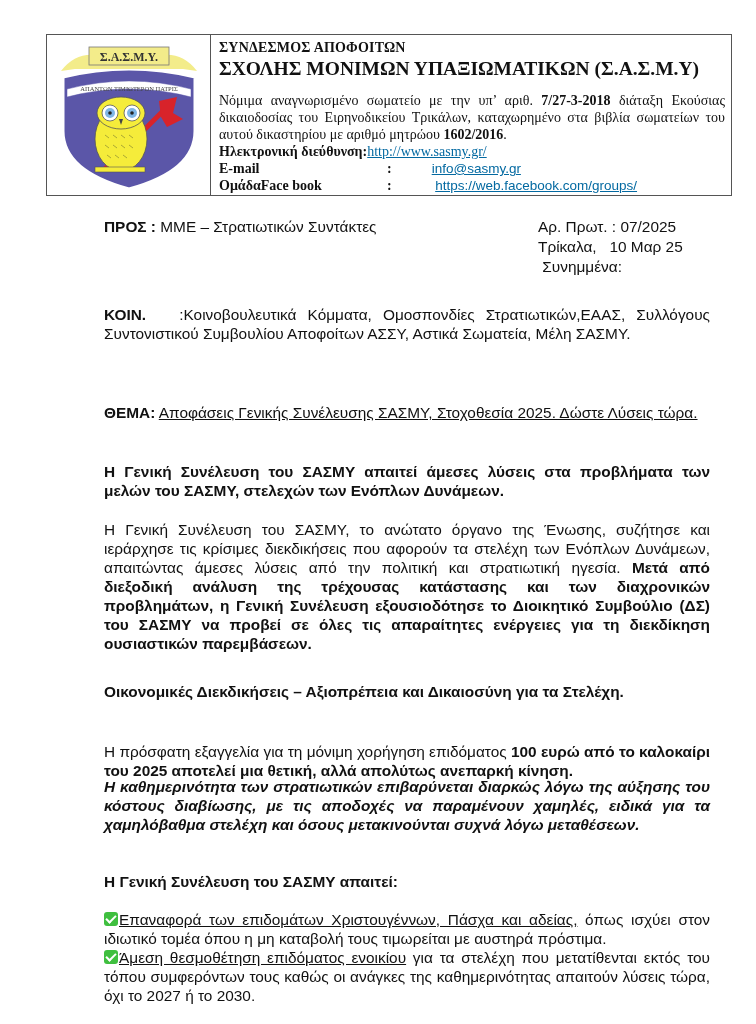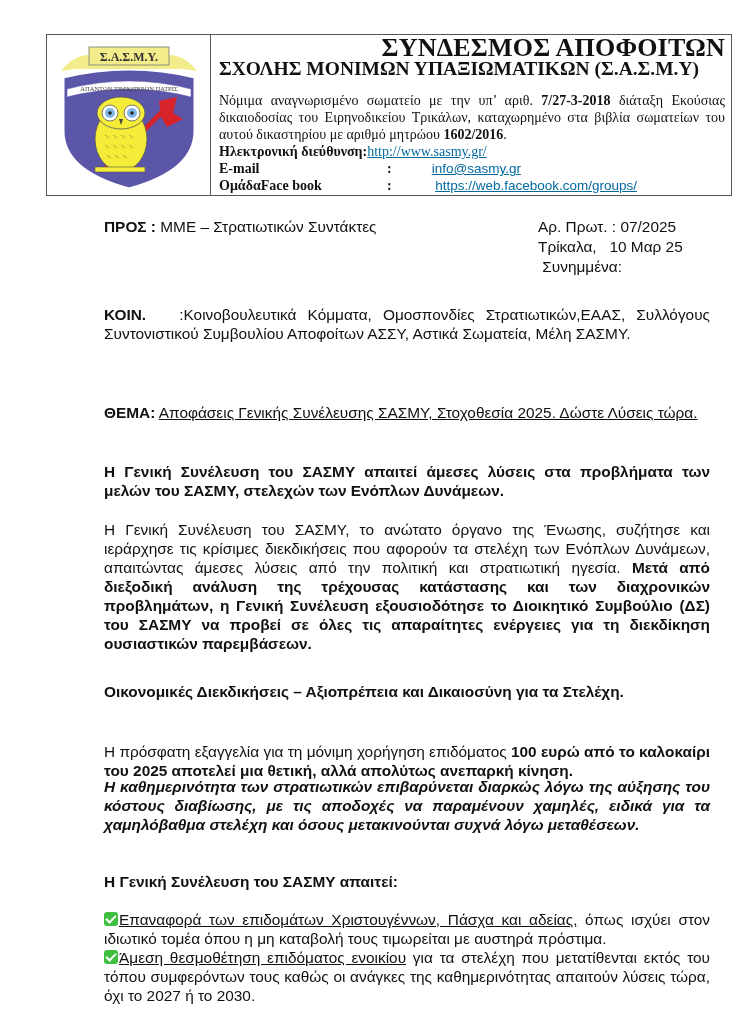--- a/index.html
+++ b/index.html
@@ -11,21 +11,21 @@
     position: absolute; left: 46px; top: 34px; width: 686px; height: 162px;
     border: 1.5px solid #555; box-sizing: border-box; display: flex;
   }
   .lh-logo {
     width: 164px; border-right: 1.5px solid #555; box-sizing: border-box;
     display: flex; align-items: center; justify-content: center;
   }
   .lh-text {
     flex: 1; padding: 2px 6px 0 8px; font-family: "Liberation Serif", serif; font-size: 14px; line-height: 17px;
   }
-  .lh-title { text-align: right; font-weight: bold; font-size: 26px; line-height: 21px; letter-spacing: 0.2px; }
+  .lh-title { text-align: left; font-weight: bold; font-size: 14px; line-height: 21px; letter-spacing: 0.2px; }
   .lh-title2 { text-align: left; font-weight: bold; font-size: 19.5px; line-height: 22px; margin-bottom: 12px; }
   .lh-desc { text-align: justify; }
   .lh-row { display: flex; }
   .lh-label { font-weight: bold; }
   .lh-label.fixed { width: 168px; }
   .link { color: #0369a1; text-decoration: underline; }
   .link-sans { font-family: "Liberation Sans", sans-serif; font-size: 13.5px; padding-left: 40px; }
 
   
   .body { position: absolute; left: 104px; width: 606px; font-family: "Liberation Sans", sans-serif; font-size: 15.4px; line-height: 19px; }

